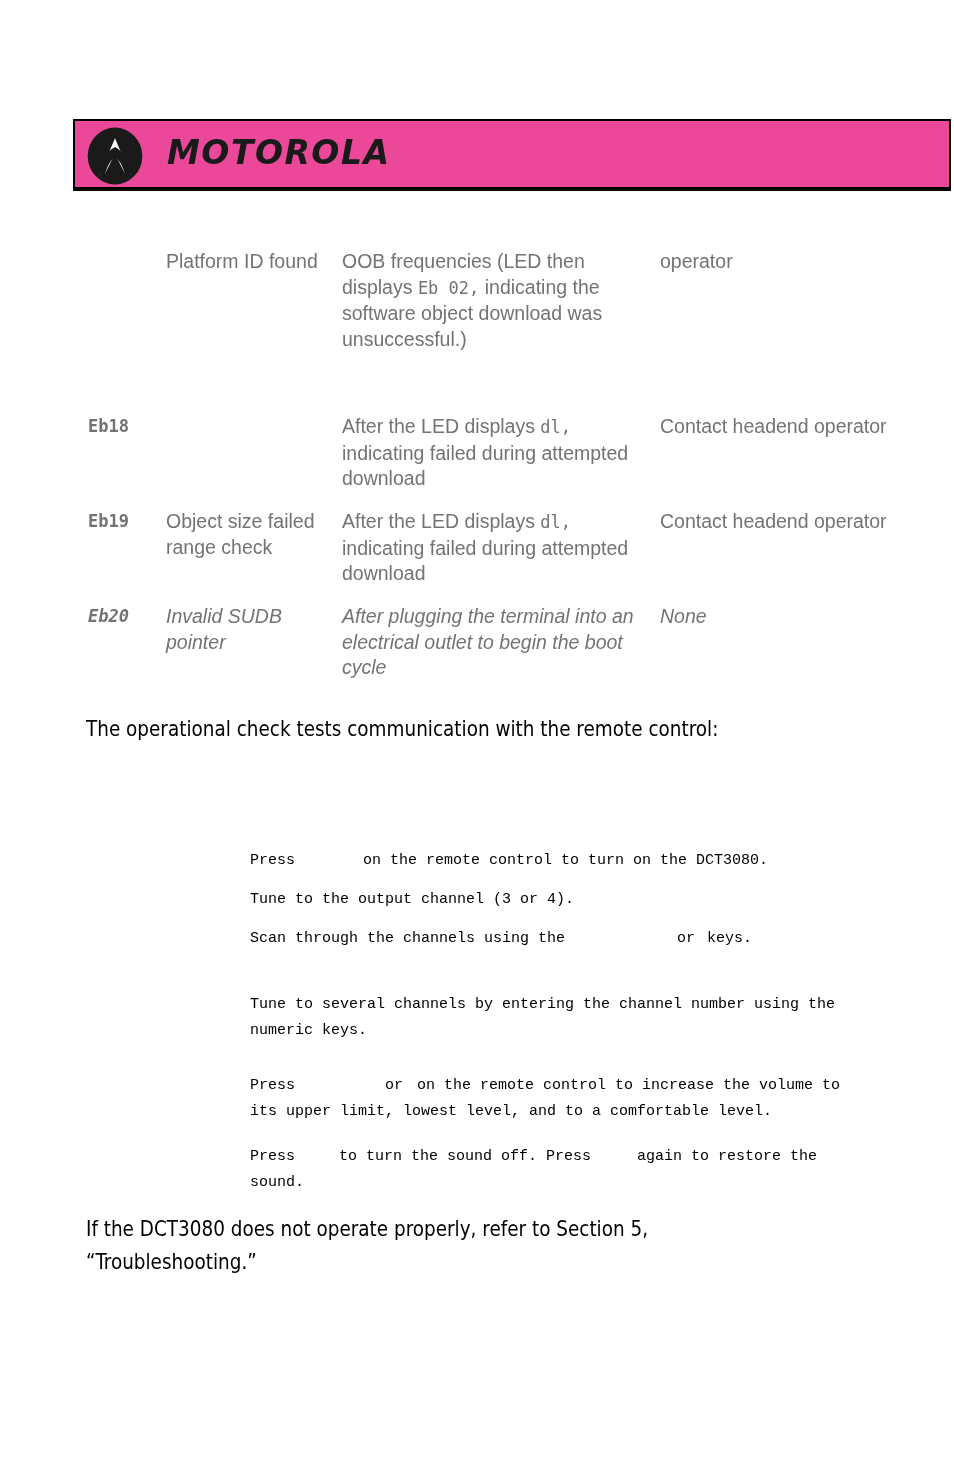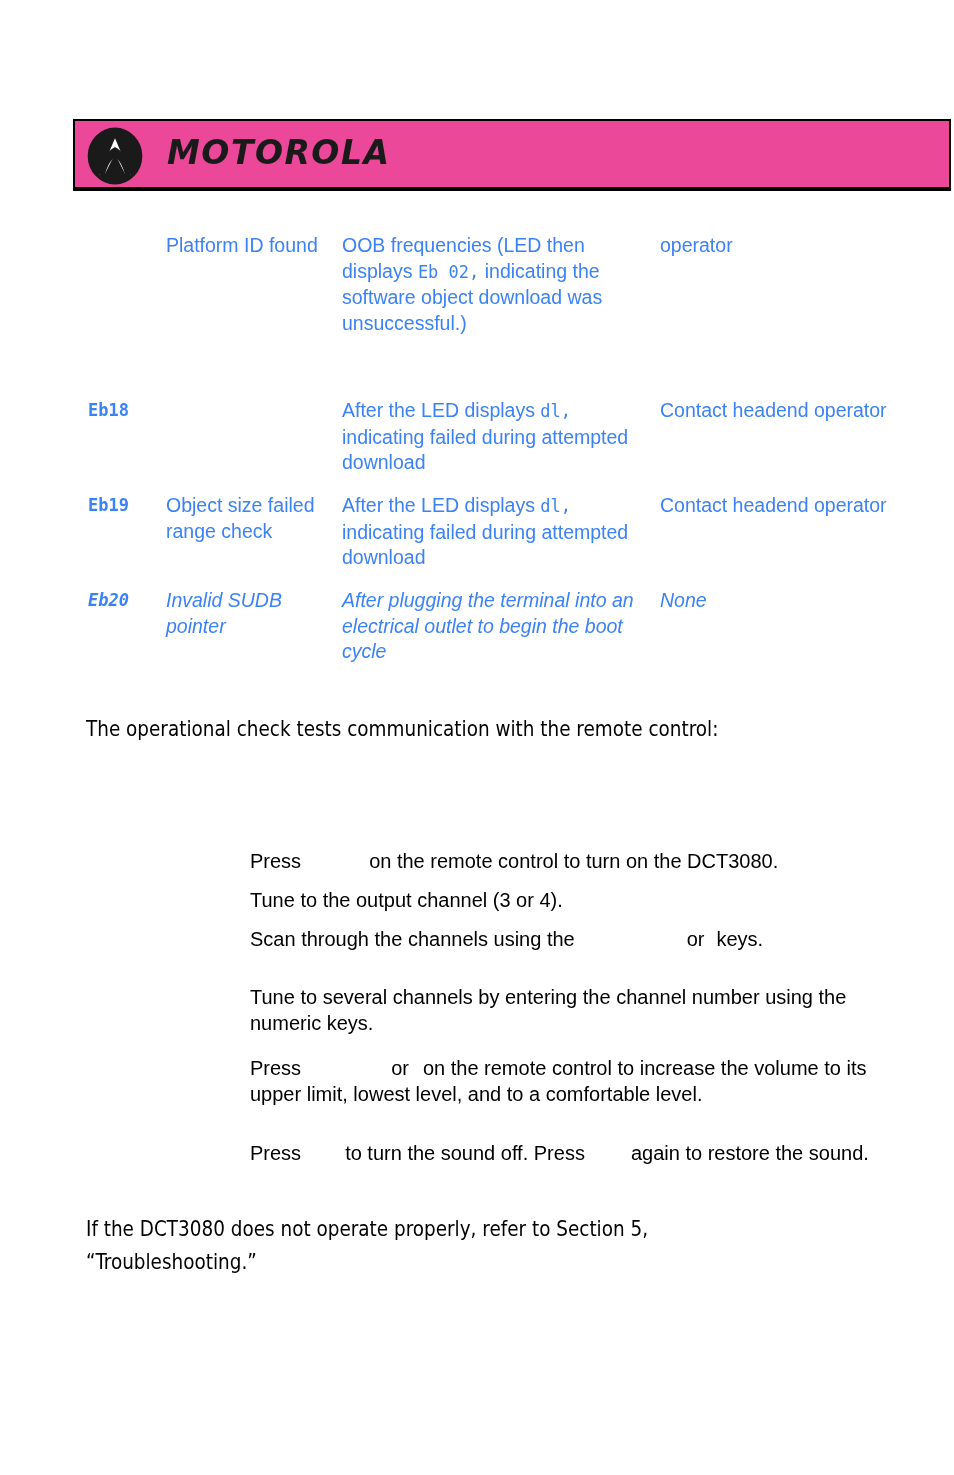--- a/index.html
+++ b/index.html
@@ -55,24 +55,24 @@
     left: 0;
     top: 233px;
     width: 954px;
   }
   .err-row {
     position: relative;
     width: 954px;
   }
   .cell {
     position: absolute;
-    top: 0;
+    top: 16px;
     font-size: 19.5px;
     line-height: 25.5px;
-    color: #3b82f6;
+    color: #737373;
   }
   .cell-code {
     left: 88px;
     width: 74px;
     font-family: "DejaVu Sans Mono", monospace;
     font-size: 17px;
     font-weight: bold;
     letter-spacing: 0px;
   }
   .cell-desc  { left: 166px; width: 168px; }
@@ -113,24 +113,25 @@
 
   
   .steps {
     position: absolute;
     left: 250px;
     top: 848px;
     width: 640px;
   }
   .step {
     position: relative;
-    font-size: 20px;
+    font-size: 15px;
     line-height: 26px;
     margin-bottom: 14px;
     width: 625px;
+    font-family: Liberation Mono, monospace;
   }
   .step.tight { margin-bottom: 13px; }
 
   
   .key-gap {
     display: inline-block;
     vertical-align: baseline;
   }
   .gap-power  { width: 68px; }
   .gap-chan   { width: 112px; }
@@ -188,29 +189,29 @@
 <div class="steps">
 
   <div class="step tight">
     <span>Press</span><span class="key-gap gap-power"></span><span>on the remote control to turn on the DCT3080.</span>
   </div>
 
   <div class="step tight">
     <span>Tune to the output channel (3 or 4).</span>
   </div>
 
-  <div class="step" style="margin-bottom:32px;">
+  <div class="step" style="margin-bottom:40px;">
     <span>Scan through the channels using the</span><span class="key-gap gap-chan"></span><span>or</span><span class="key-gap gap-chan2"></span><span>keys.</span>
   </div>
 
+  <div class="step" style="margin-bottom:29px;">
+    <span>Tune to several channels by entering the channel number using the numeric keys.</span>
+  </div>
+
   <div class="step" style="margin-bottom:19px;">
-    <span>Tune to several channels by entering the channel number using the numeric keys.</span>
-  </div>
-
-  <div class="step" style="margin-bottom:33px;">
     <span>Press</span><span class="key-gap gap-vol"></span><span>or</span><span class="key-gap gap-vol2"></span><span>on the remote control to increase the volume to its upper limit, lowest level, and to a comfortable level.</span>
   </div>
 
   <div class="step">
     <span>Press</span><span class="key-gap gap-mute"></span><span>to turn the sound off. Press</span><span class="key-gap gap-mute2"></span><span>again to restore the sound.</span>
   </div>
 
 </div>
 
 <div class="closing-para">

